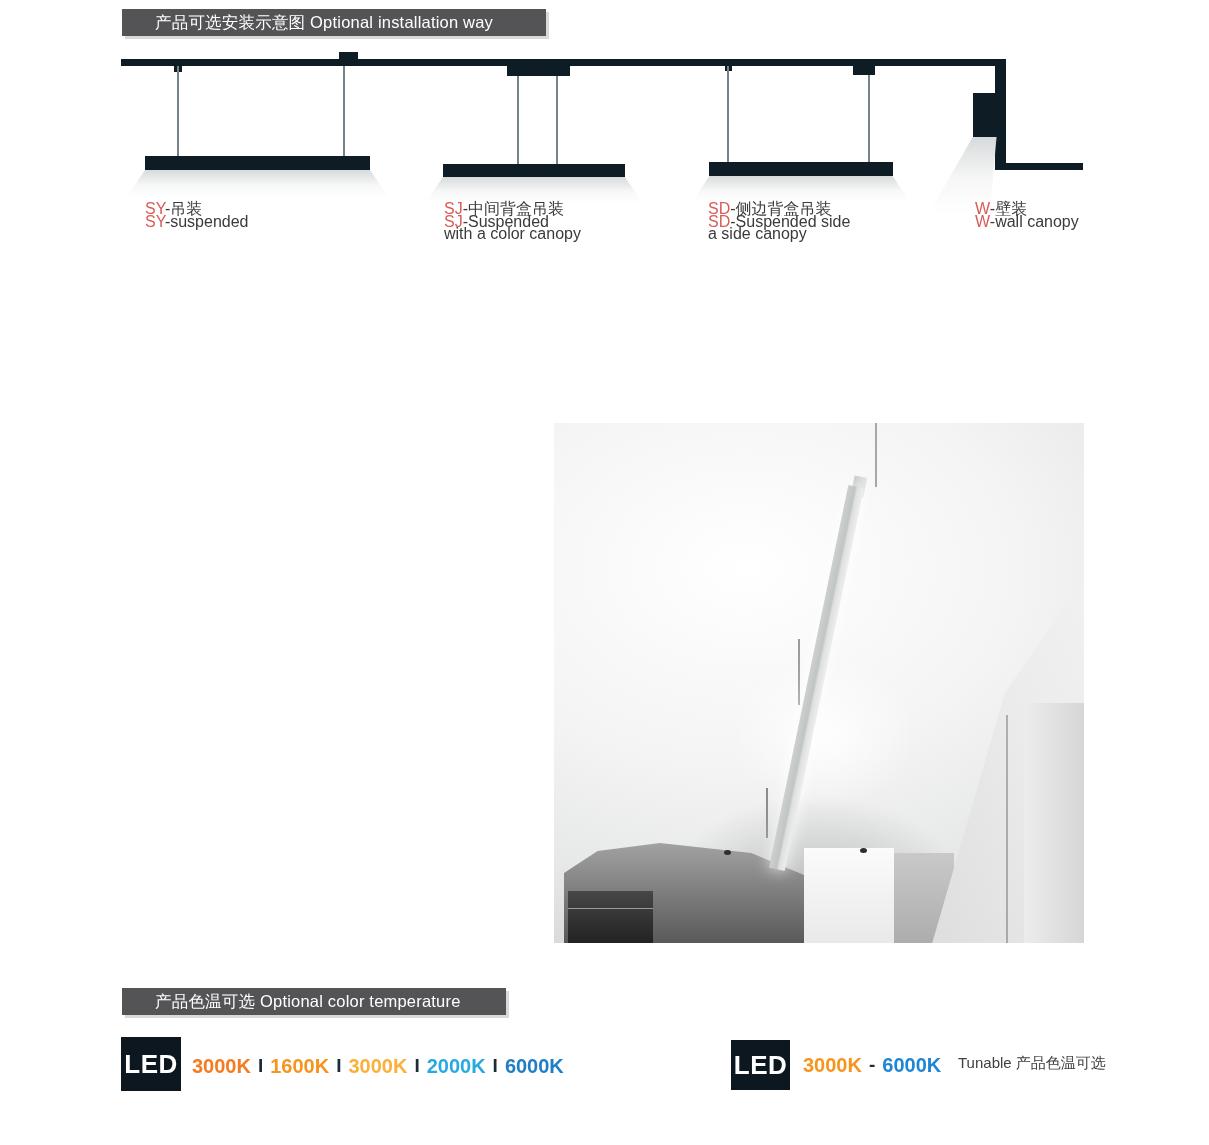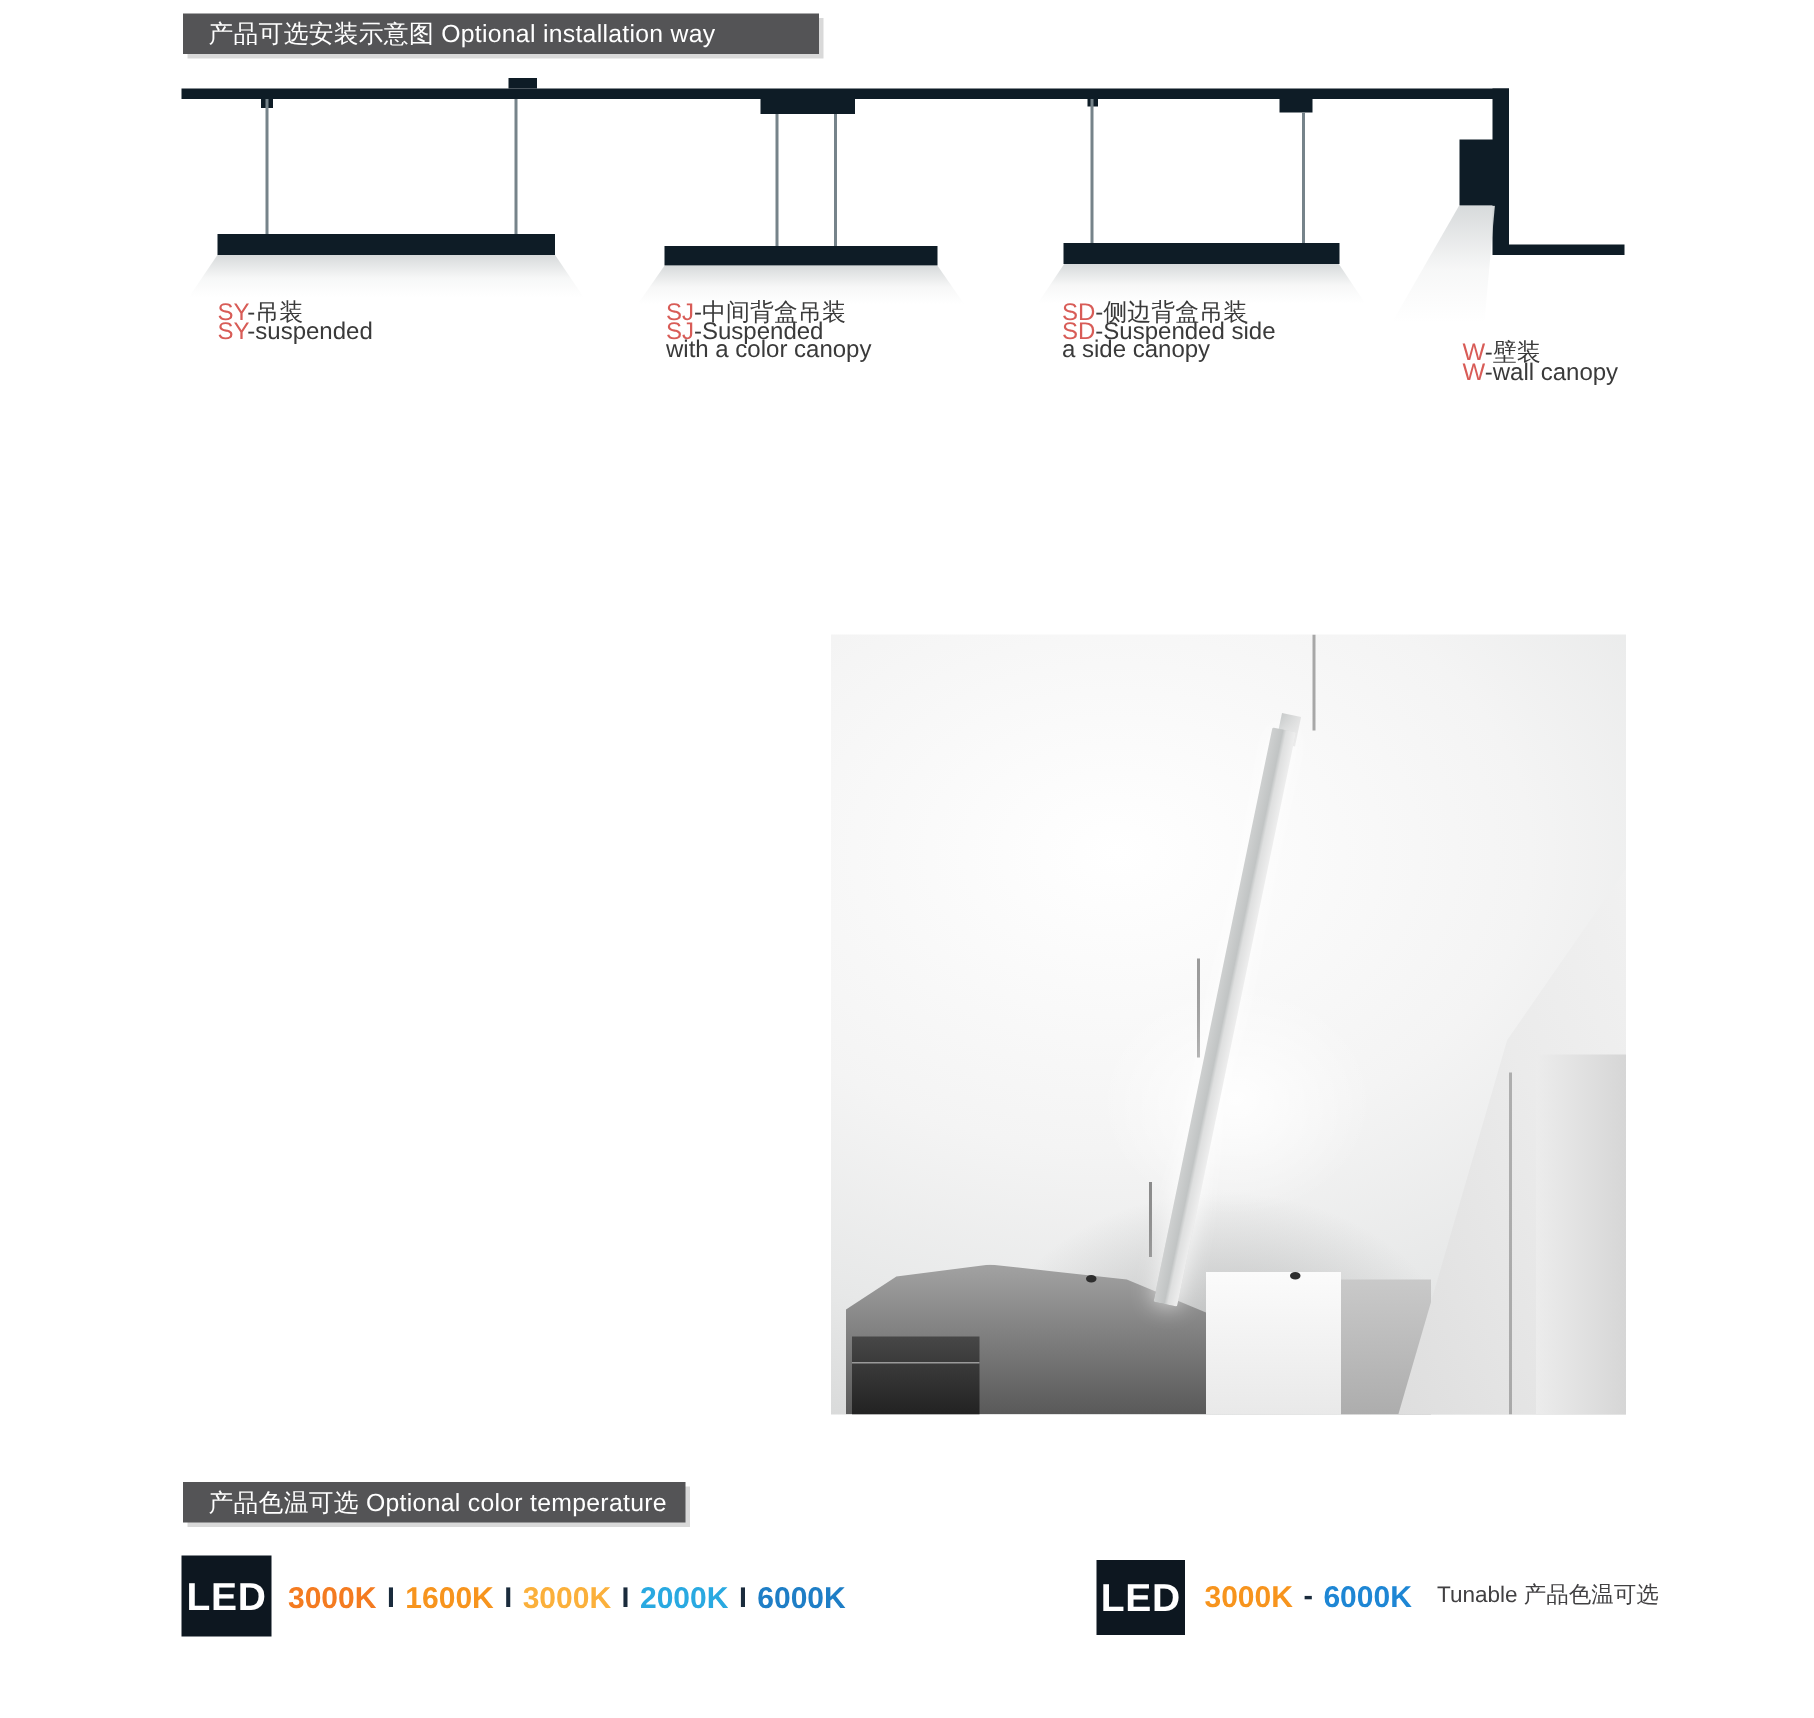--- a/index.html
+++ b/index.html
@@ -3,24 +3,24 @@
 <meta charset="utf-8">
 <style>
   html,body{margin:0;padding:0;background:#ffffff;}
   body{font-family:"Liberation Sans","DejaVu Sans",sans-serif;}
   .canvas{position:relative;width:1209px;height:1145px;background:#ffffff;overflow:hidden;margin:0 auto;}
   .abs{position:absolute;}
   .ink{background:#0e1c26;}
 
   
   .hbar{position:absolute;background:#545456;color:#ffffff;font-size:16.5px;
-        display:flex;align-items:center;padding-left:17px;box-sizing:border-box;
+        display:flex;align-items:center;padding-left:33px;box-sizing:border-box;
         box-shadow:3px 3px 0 0 #d9d9d9;letter-spacing:.2px;}
   .hbar1{left:122px;top:9px;width:424px;height:27px;}
-  .hbar2{left:122px;top:988px;width:335px;height:27px;}
+  .hbar2{left:122px;top:988px;width:384px;height:27px;}
 
   
   .wire{position:absolute;width:2px;background:#76838a;}
   .beam{position:absolute;background:linear-gradient(to bottom,#d7dadb 0%,rgba(240,241,241,.55) 55%,rgba(255,255,255,0) 100%);}
   .lbl{position:absolute;font-size:16px;line-height:12.5px;color:#3a3a3a;white-space:nowrap;}
   .lbl .pfx{color:#d85c57;}
 
   
   .photo{left:554px;top:423px;width:530px;height:520px;overflow:hidden;
          background:radial-gradient(130% 95% at 36% 28%, #ffffff 0%, #f4f4f4 40%, #e7e8e8 65%, #d3d4d4 88%, #c6c7c7 100%);}
@@ -102,21 +102,21 @@
     <div class="lbl" style="left:444px;top:203px;">
       <div><span class="pfx">SJ</span><span>-中间背盒吊装</span></div>
       <div><span class="pfx">SJ</span><span>-Suspended</span></div>
       <div><span class="pfx"></span><span>with a color canopy</span></div>
     </div>
     <div class="lbl" style="left:708px;top:203px;">
       <div><span class="pfx">SD</span><span>-侧边背盒吊装</span></div>
       <div><span class="pfx">SD</span><span>-Suspended side</span></div>
       <div><span class="pfx"></span><span>a side canopy</span></div>
     </div>
-    <div class="lbl" style="left:975px;top:203px;margin-top:27px;">
+    <div class="lbl" style="left:975px;top:203px;">
       <div><span class="pfx">W</span><span>-壁装</span></div>
       <div><span class="pfx">W</span><span>-wall canopy</span></div>
     </div>
   </div>
 
   <div class="abs photo">
     <div class="abs p-shade"></div>
     <div class="abs p-room"></div>
     <div class="abs p-cab"></div>
     <div class="abs p-whitecol"></div>

